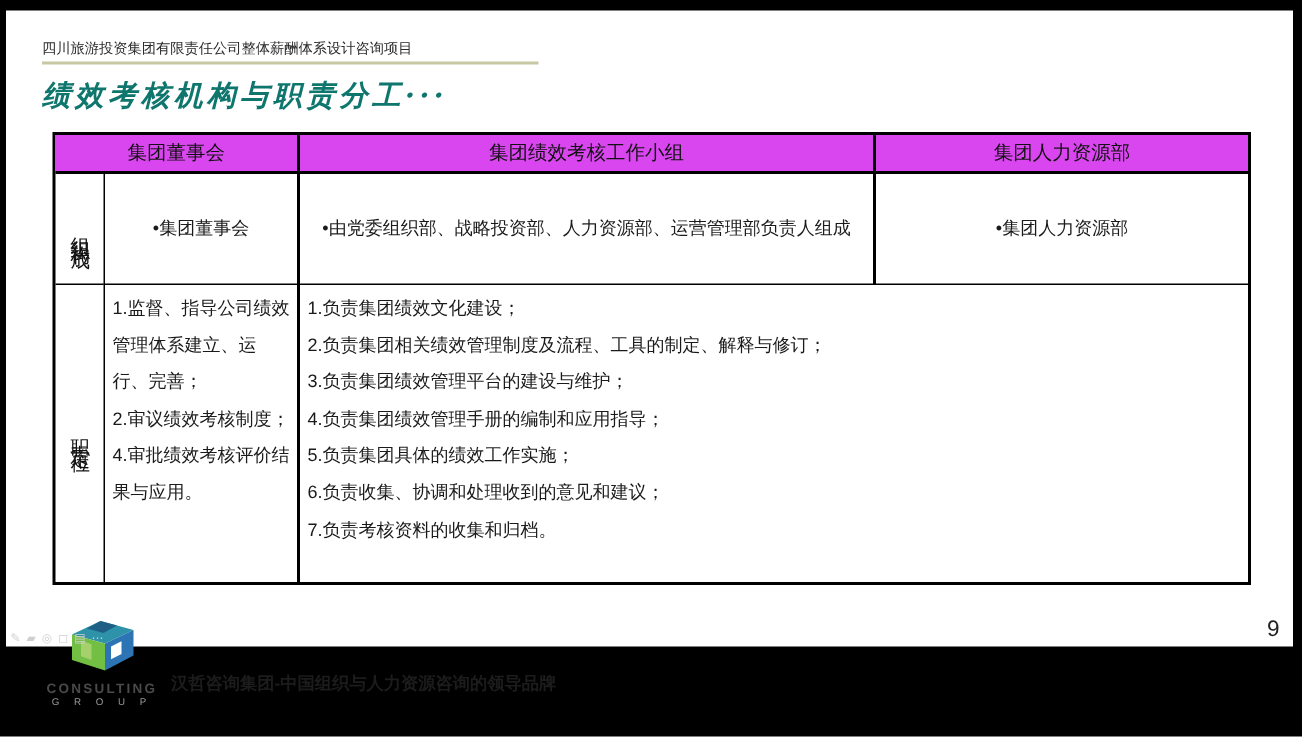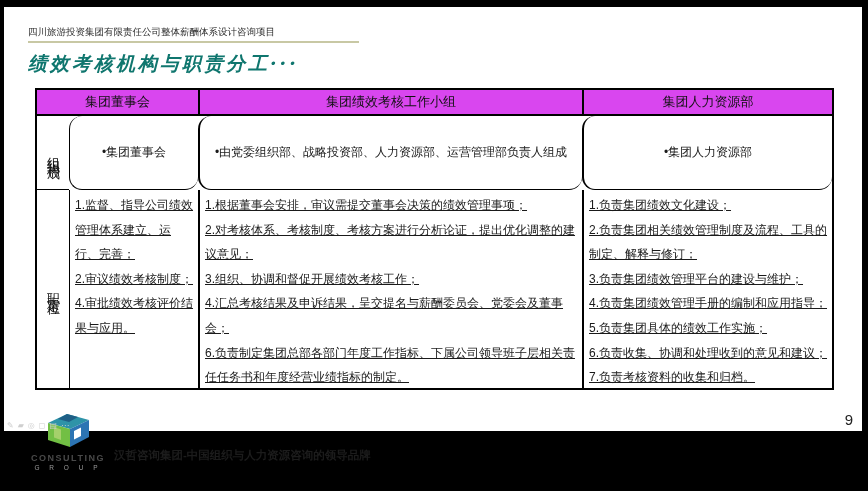--- a/index.html
+++ b/index.html
@@ -38,26 +38,26 @@
   .bl2{border-left:2px solid #000;}
   .bl1{border-left:1px solid #000;}
   .bb1{border-bottom:1px solid #000;}
   .vlabel{
     display:flex;align-items:center;justify-content:center;
     writing-mode:vertical-rl;text-orientation:upright;
     font-size:13px;letter-spacing:3px;color:#111;
   }
   .comp{
     display:flex;align-items:center;justify-content:center;text-align:center;
-    font-size:12px;padding:12px 4px;border-radius:13px;
+    font-size:12px;padding:12px 4px;
   }
   .duty{
     padding:3px 5px 0 5px;font-size:12px;line-height:24.6px;text-align:left;
   }
-  .duty p{margin:0;text-decoration:underline;}
+  .duty p{margin:0;}
   .footer-logo{
     position:absolute;left:21px;top:403px;width:86px;text-align:center;
   }
   .logo-word{
     font-size:9px;letter-spacing:1.5px;color:#4a4a4a;font-weight:bold;margin-top:1px;
   }
   .logo-sub{
     font-size:6.5px;letter-spacing:4px;color:#9a9a9a;margin-top:1px;
   }
   .tagline{
@@ -93,27 +93,20 @@
     <div class="cell comp bl2 bb1">•由党委组织部、战略投资部、人力资源部、运营管理部负责人组成</div>
     <div class="cell comp bl2 bb1">•集团人力资源部</div>
 
     <div class="cell vlabel">职责定位</div>
     <div class="cell duty bl1">
       <p>1.监督、指导公司绩效管理体系建立、运行、完善；</p>
       <p>2.审议绩效考核制度；</p>
       <p>4.审批绩效考核评价结果与应用。</p>
     </div>
     <div class="cell duty bl2">
-      <p>1.根据董事会安排，审议需提交董事会决策的绩效管理事项；</p>
-      <p>2.对考核体系、考核制度、考核方案进行分析论证，提出优化调整的建议意见；</p>
-      <p>3.组织、协调和督促开展绩效考核工作；</p>
-      <p>4.汇总考核结果及申诉结果，呈交提名与薪酬委员会、党委会及董事会；</p>
-      <p>6.负责制定集团总部各部门年度工作指标、下属公司领导班子层相关责任任务书和年度经营业绩指标的制定。</p>
-    </div>
-    <div class="cell duty bl2">
       <p>1.负责集团绩效文化建设；</p>
       <p>2.负责集团相关绩效管理制度及流程、工具的制定、解释与修订；</p>
       <p>3.负责集团绩效管理平台的建设与维护；</p>
       <p>4.负责集团绩效管理手册的编制和应用指导；</p>
       <p>5.负责集团具体的绩效工作实施；</p>
       <p>6.负责收集、协调和处理收到的意见和建议；</p>
       <p>7.负责考核资料的收集和归档。</p>
     </div>
   </div>
 

